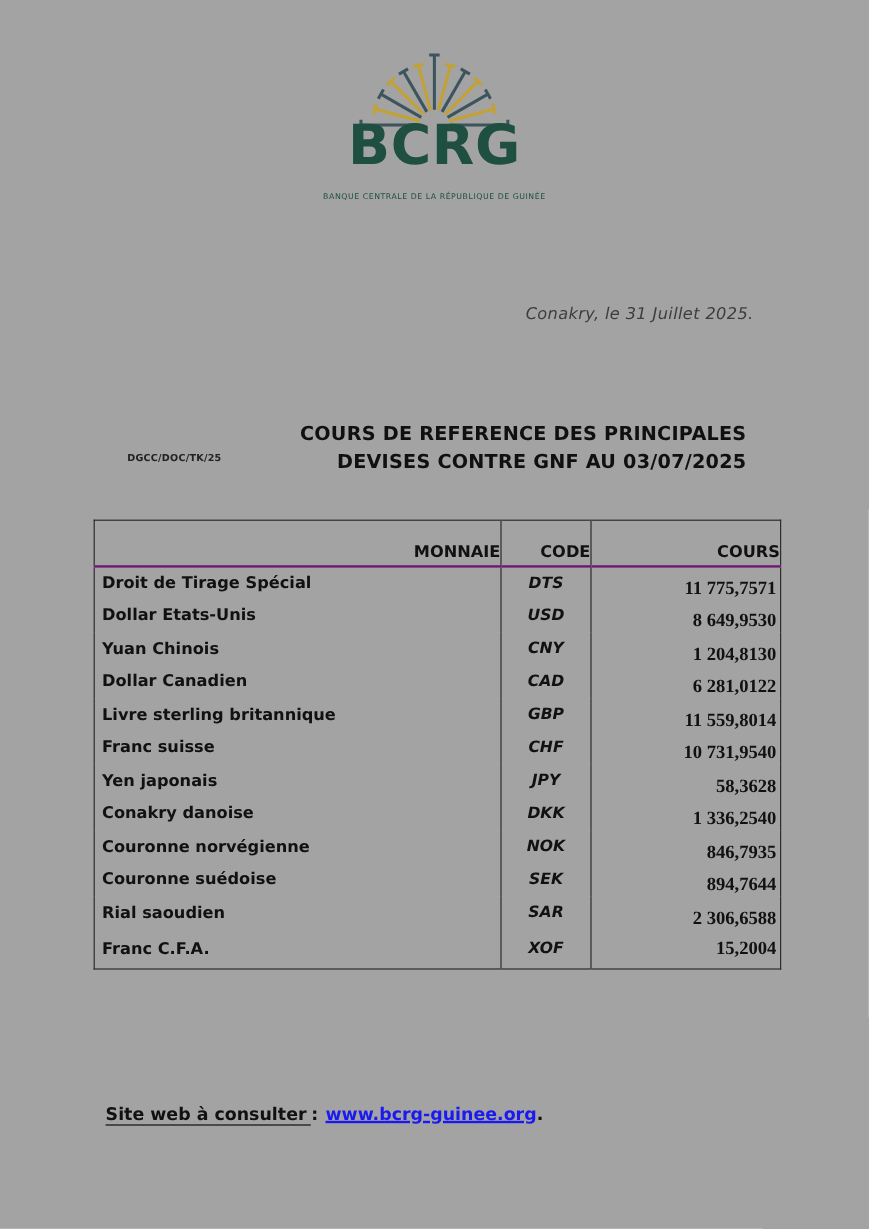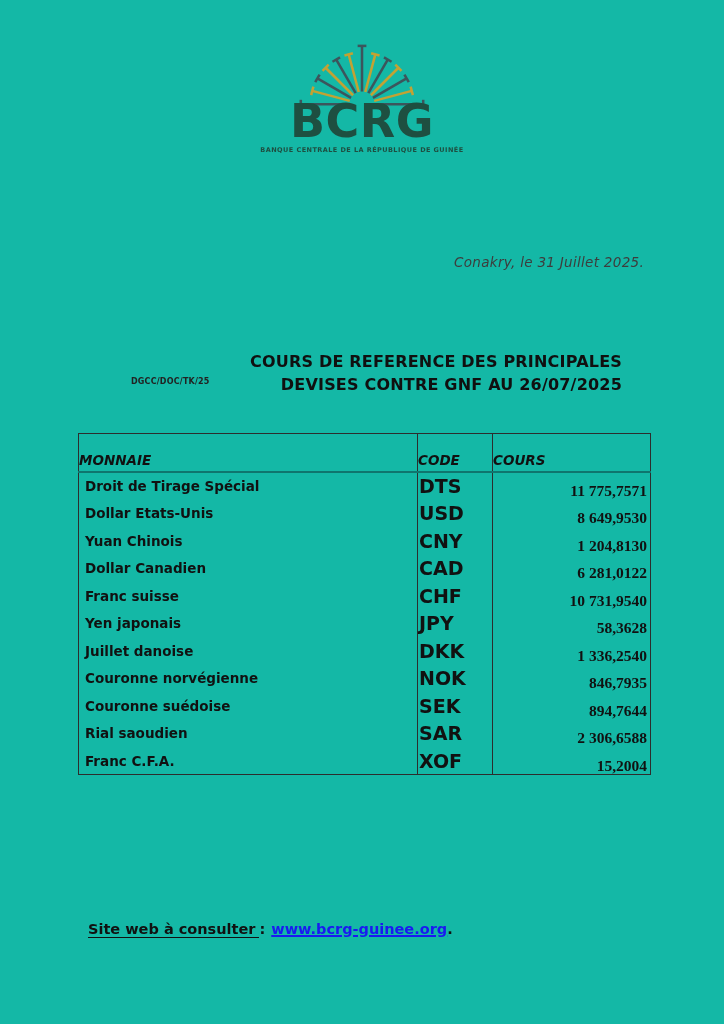--- a/index.html
+++ b/index.html
@@ -3,87 +3,86 @@
 <meta charset="utf-8">
 <style>
   html,body{margin:0;padding:0;background:#ffffff;}
   body{
     width:724px;height:1024px;
     font-family:"DejaVu Sans","Liberation Sans",sans-serif;
     color:#1a1a1a;
     position:relative;
     overflow:hidden;
   }
-  .page{position:relative;width:724px;height:1024px;background:#14b8a6;}
+  .page{position:relative;width:724px;height:1024px;background:#a3a3a3;}
 
   
   .logo{
     position:absolute;top:42px;left:0;width:724px;
     display:flex;flex-direction:column;align-items:center;
   }
   .logo svg{display:block;}
   .logo-text{
     font-size:46px;font-weight:800;line-height:1;
     letter-spacing:0.5px;margin-top:-12px;
     color:#1e4f41;
   }
   .logo-tagline{
-    font-size:6.5px;font-weight:bold;letter-spacing:0.45px;
-    margin-top:2px;color:#1e4f41;white-space:nowrap;
+    font-size:6.5px;font-weight:normal;letter-spacing:0.45px;
+    margin-top:16px;color:#1e4f41;white-space:nowrap;
   }
 
   
   .date-line{
-    position:absolute;top:254px;right:80px;
+    position:absolute;top:254px;right:96px;
     font-style:italic;font-size:13.5px;color:#3d3d3d;
     letter-spacing:0.3px;
   }
 
   
   .ref-code{
     position:absolute;left:106px;top:377px;
     font-size:8px;font-weight:bold;color:#222;
     letter-spacing:0.2px;
-    margin-left:25px;
   }
 
   
   .title{
     position:absolute;left:170px;top:350px;width:452px;
     text-align:right;font-weight:bold;font-size:16px;
     line-height:23px;color:#101010;letter-spacing:0.2px;
   }
 
   
   table.rates{
     position:absolute;left:78px;top:433px;width:572px;
     border-collapse:collapse;table-layout:fixed;
     border:1.6px solid #2d2d2d;
   }
   col.c-monnaie{width:339px;}
   col.c-code{width:75px;}
   col.c-cours{width:158px;}
   table.rates thead th{
     height:34px;vertical-align:bottom;padding:0 0 3px 0;
-    font-size:13.5px;font-weight:bold;text-align:left;
-    border-bottom:2px solid #0f766e;color:#111;font-style:italic;
+    font-size:13.5px;font-weight:bold;text-align:right;
+    border-bottom:2px solid #701a75;color:#111;
   }
   th.code-h, td.code{
     border-left:1.6px solid #2d2d2d;
     border-right:1.6px solid #2d2d2d;
   }
   table.rates tbody tr{height:27.5px;}
   table.rates tbody tr:nth-child(12){height:33px;}
   table.rates tbody tr:nth-child(13){height:22px;}
   table.rates tbody tr:nth-child(14){height:31px;padding-left:16px;}
   table.rates tbody td{
     vertical-align:middle;font-weight:bold;color:#111;
   }
   td.monnaie{font-size:13.5px;padding-left:6px;white-space:nowrap;}
-  td.code{font-size:19px;text-align:left;}
+  td.code{font-size:13px;text-align:center;font-style:italic;}
   td.cours{
     font-family:"Liberation Serif","DejaVu Serif",serif;
     font-size:15.5px;text-align:right;padding-right:3px;
     white-space:nowrap;
   }
   td.cours span{position:relative;top:5px;display:inline-block;margin-left:13px;}
   table.rates tbody tr:nth-child(n+12) td.cours span{top:0;}
 
   
   .footer{
@@ -139,21 +138,21 @@
     <div class="logo-text" style="color: rgb(30, 79, 65);">BCRG</div>
     <div class="logo-tagline" style="color: rgb(30, 79, 65);">BANQUE CENTRALE DE LA RÉPUBLIQUE DE GUINÉE</div>
   </div>
 
   <div class="date-line">Conakry, le 31 Juillet 2025.</div>
 
   <div class="ref-code">DGCC/DOC/TK/25</div>
 
   <div class="title">
     <div>COURS DE REFERENCE DES PRINCIPALES</div>
-    <div>DEVISES CONTRE GNF AU 26/07/2025</div>
+    <div>DEVISES CONTRE GNF AU 03/07/2025</div>
   </div>
 
   <table class="rates">
     <colgroup>
       <col class="c-monnaie">
         <col class="c-code">
         <col class="c-cours">
     </colgroup>
     <thead>
       <tr>
@@ -189,39 +188,46 @@
     </tr>
 
     <tr>
       <td class="monnaie">Dollar Canadien</td>
       <td class="code">CAD</td>
       <td class="cours">
         <span>6 281,0122</span>
       </td>
     </tr>
 
+    <tr>
+      <td class="monnaie">Livre sterling britannique</td>
+      <td class="code">GBP</td>
+      <td class="cours">
+        <span>11 559,8014</span>
+      </td>
+    </tr>
 
     <tr>
       <td class="monnaie">Franc suisse</td>
       <td class="code">CHF</td>
       <td class="cours">
         <span>10 731,9540</span>
       </td>
     </tr>
 
     <tr>
       <td class="monnaie">Yen japonais</td>
       <td class="code">JPY</td>
       <td class="cours">
         <span>58,3628</span>
       </td>
     </tr>
 
     <tr>
-      <td class="monnaie">Juillet danoise</td>
+      <td class="monnaie">Conakry danoise</td>
       <td class="code">DKK</td>
       <td class="cours">
         <span>1 336,2540</span>
       </td>
     </tr>
 
     <tr>
       <td class="monnaie">Couronne norvégienne</td>
       <td class="code">NOK</td>
       <td class="cours">

